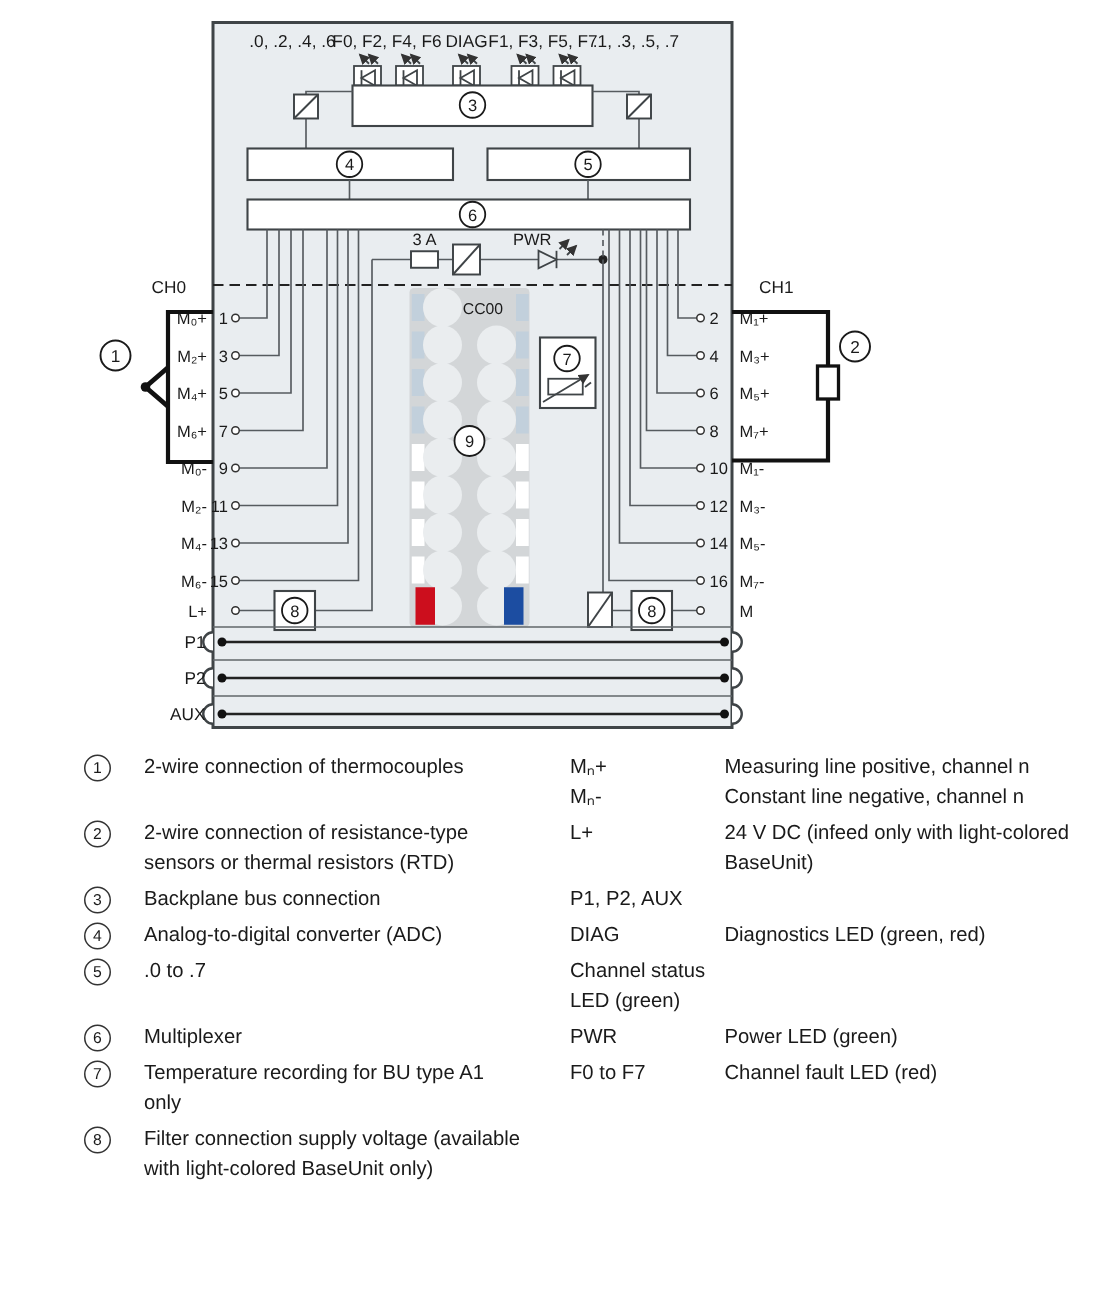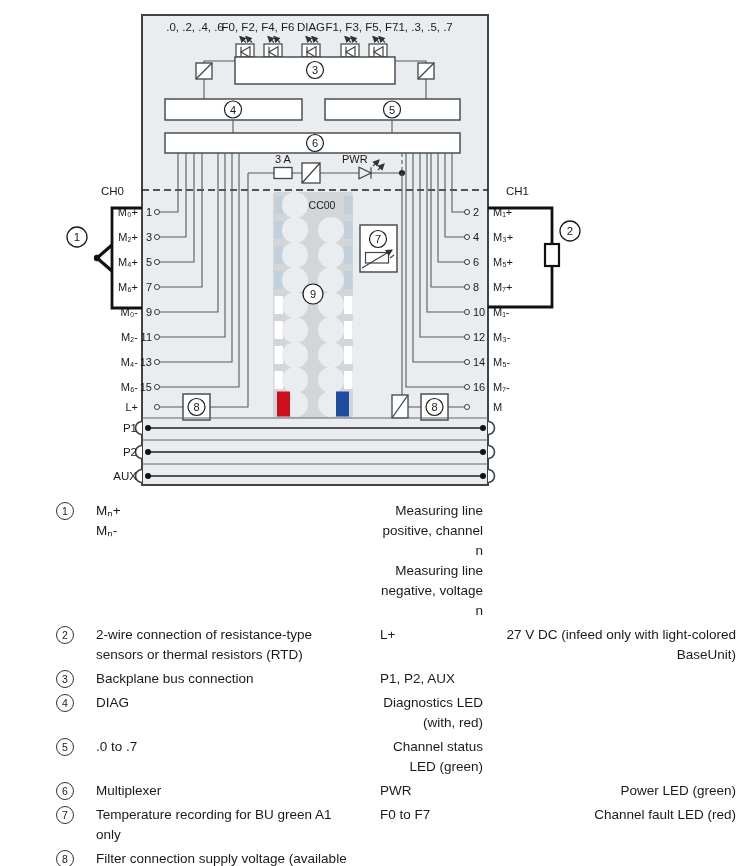--- a/index.html
+++ b/index.html
@@ -5,21 +5,21 @@
   html,body{margin:0;padding:0;background:#ffffff;}
   body{width:736px;height:866px;font-family:"Liberation Sans",sans-serif;color:#1a1a1a;overflow:hidden;}
   .diagram-wrap{width:646px;height:495px;}
   svg text{font-family:"Liberation Sans","DejaVu Sans",sans-serif;fill:#1a1a1a;}
   
   .legend{padding:6px 0 0 56px;font-size:13.5px;line-height:20px;}
   .lrow{display:grid;grid-template-columns:40px 284px 103px auto;margin-bottom:4px;}
   .lrow .desc{max-width:254px;}
   .circ{display:inline-block;width:16px;height:16px;border:1px solid #333;border-radius:50%;
         font-size:10.5px;line-height:16px;text-align:center;margin-top:1px;}
-  .meaning{max-width:253px;text-align:right;}
+  .meaning{max-width:253px;}
 </style>
 </head>
 <body>
 
 <div class="diagram-wrap">
 <svg width="736" height="495" viewBox="0 0 736 495">
   <defs>
     <marker id="arr" markerWidth="7" markerHeight="7" refX="5" refY="3" orient="auto">
       <path d="M0,0 L6,3 L0,6 z" fill="#333"></path>
     </marker>
@@ -369,65 +369,67 @@
     <text x="137" y="456" text-anchor="end" font-size="11.5">P2</text>
     <text x="137" y="480" text-anchor="end" font-size="11.5">AUX</text>
   </g>
 </svg>
 </div>
 
 <div class="legend">
 
   <div class="lrow">
     <div><span class="circ">1</span></div>
+    <div class="desc">2-wire connection of thermocouples</div>
     <div>
       <div>Mₙ+</div>
       <div>Mₙ-</div>
     </div>
     <div class="meaning">
       <div>Measuring line positive, channel n</div>
-      <div>Measuring line negative, voltage n</div>
+      <div>Constant line negative, channel n</div>
     </div>
   </div>
 
   <div class="lrow">
     <div><span class="circ">2</span></div>
     <div class="desc">2-wire connection of resistance-type sensors or thermal resistors (RTD)</div>
     <div>L+</div>
-    <div class="meaning">27 V DC (infeed only with light-colored BaseUnit)</div>
+    <div class="meaning">24 V DC (infeed only with light-colored BaseUnit)</div>
   </div>
 
   <div class="lrow">
     <div><span class="circ">3</span></div>
     <div class="desc">Backplane bus connection</div>
     <div>P1, P2, AUX</div>
   </div>
 
   <div class="lrow">
     <div><span class="circ">4</span></div>
+    <div class="desc">Analog-to-digital converter (ADC)</div>
     <div>DIAG</div>
-    <div class="meaning">Diagnostics LED (with, red)</div>
+    <div class="meaning">Diagnostics LED (green, red)</div>
   </div>
 
   <div class="lrow">
     <div><span class="circ">5</span></div>
     <div>.0 to .7</div>
     <div class="meaning">Channel status LED (green)</div>
   </div>
 
   <div class="lrow">
     <div><span class="circ">6</span></div>
     <div class="desc">Multiplexer</div>
     <div>PWR</div>
     <div class="meaning">Power LED (green)</div>
   </div>
 
   <div class="lrow">
     <div><span class="circ">7</span></div>
-    <div class="desc">Temperature recording for BU green A1 only</div>
+    <div class="desc">Temperature recording for BU type A1 only</div>
     <div>F0 to F7</div>
     <div class="meaning">Channel fault LED (red)</div>
   </div>
 
   <div class="lrow">
     <div><span class="circ">8</span></div>
     <div class="desc">Filter connection supply voltage (available with light-colored BaseUnit only)</div>
     <div></div>
     <div></div>
   </div>

